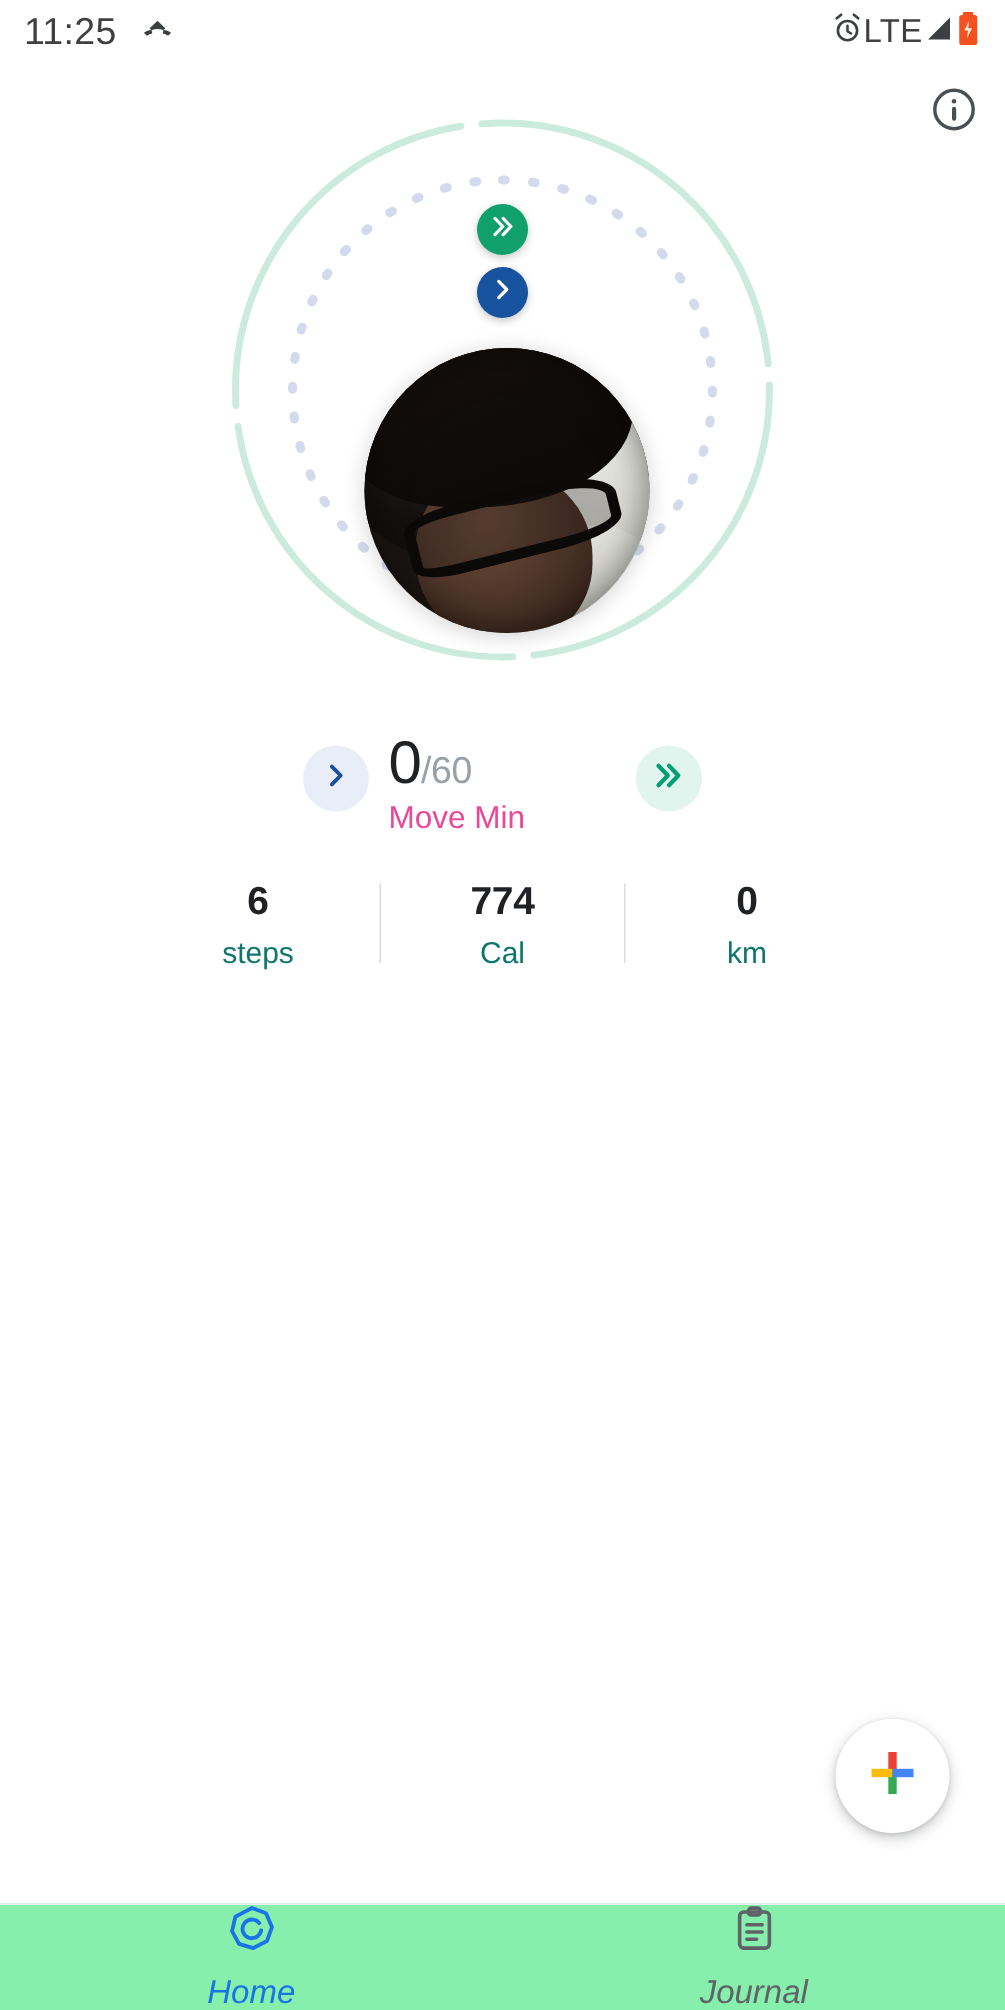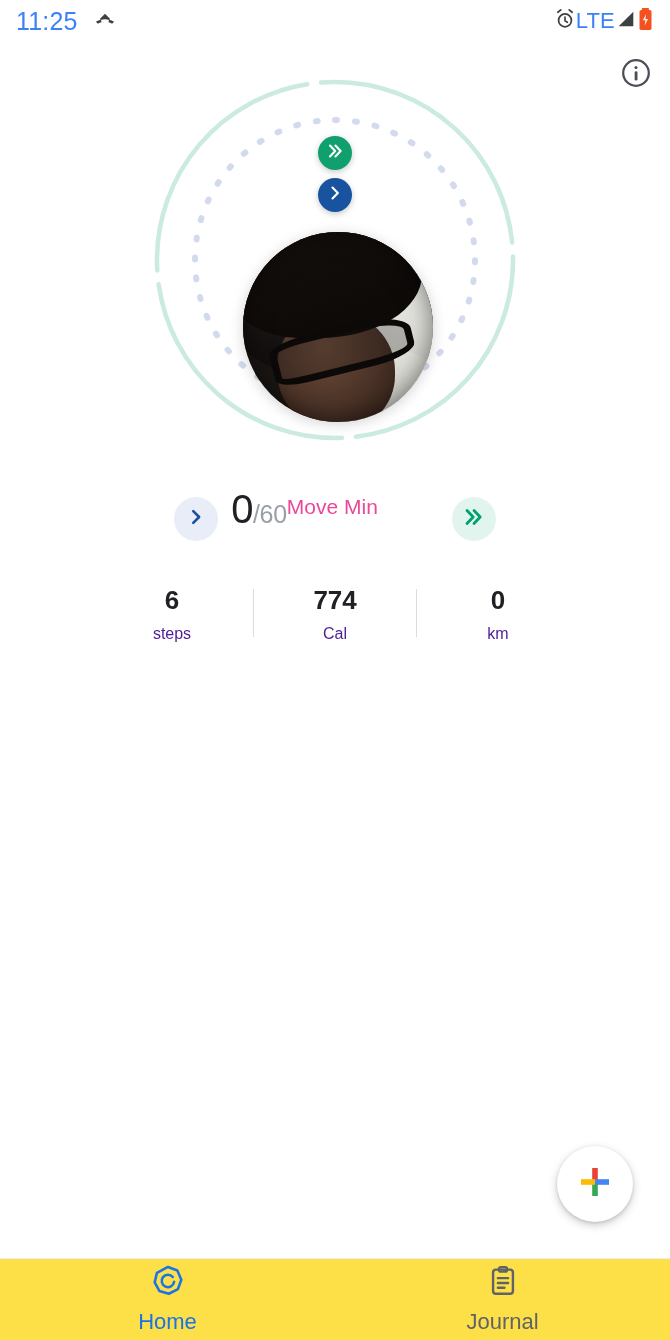--- a/index.html
+++ b/index.html
@@ -11,21 +11,21 @@
   }
   .screen{ position:relative; width:670px; height:1340px; background:#fff; }
 
   
   .statusbar{
     position:absolute; top:0; left:0; width:670px; height:42px;
     display:flex; align-items:center; justify-content:space-between;
     padding:0 16px;
   }
   .sb-left{ display:flex; align-items:center; gap:14px; }
-  .sb-time{ font-size:25px; color:#3b82f6; letter-spacing:.2px; }
+  .sb-time{ font-size:25px; color:#404040; letter-spacing:.2px; }
   .sb-right{ display:flex; align-items:center; gap:0; }
 
   
   .info-btn{
     position:absolute; top:57px; right:16px;
     width:36px; height:36px; display:flex; align-items:center; justify-content:center;
     cursor:pointer;
   }
 
   
@@ -90,50 +90,50 @@
     position:absolute; top:490px; left:0; width:670px;
     display:flex; justify-content:center; align-items:flex-start; gap:74px;
   }
   .goal{ display:flex; align-items:flex-start; gap:13px; }
   .goal-ico{
     width:44px; height:44px; border-radius:50%;
     display:flex; align-items:center; justify-content:center; margin-top:7px;
   }
   .ico-blue{ background:#E8EDF7; }
   .ico-green{ background:#E2F4EE; }
-  .goal-txt{ display:flex; flex-direction:row; }
+  .goal-txt{ display:flex; flex-direction:column; }
   .goal-num{ font-size:40px; color:#202124; line-height:.98; letter-spacing:-.5px; }
   .goal-den{ font-size:25px; color:#9aa0a6; letter-spacing:-.3px; }
   .goal-lbl{ font-size:21px; color:#ec4899; margin-top:5px; }
 
   
   .metrics{
     position:absolute; top:585px; left:0; width:670px;
     display:flex; justify-content:center; align-items:stretch;
   }
   .metric{ width:122px; text-align:center; }
   .metric-val{ font-size:26px; color:#202124; font-weight:bold; letter-spacing:-.2px; }
-  .metric-lbl{ font-size:16px; color:#4c1d95; margin-top:9px; }
+  .metric-lbl{ font-size:20px; color:#0f766e; margin-top:9px; }
   .mdiv{ width:1px; background:#dadce0; margin:4px 20px 6px; }
 
   
   .fab{
     position:absolute; left:557px; top:1146px;
     width:76px; height:76px; border-radius:50%;
     background:#fff;
     box-shadow:0 3px 9px rgba(60,64,67,.28), 0 1px 3px rgba(60,64,67,.16);
     display:flex; align-items:center; justify-content:center;
     cursor:pointer;
   }
 
   
   .bottomnav{
-    position:absolute; left:0; bottom:0; width:670px; height:82px;
-    background:#fde047; border-top:1px solid #eceef0;
-    display:flex; align-items:center;
+    position:absolute; left:0; bottom:0; width:670px; height:71px;
+    background:#86efac; border-top:1px solid #eceef0;
+    display:flex; align-items:center;font-style:italic;
   }
   .navitem{
     flex:1; display:flex; flex-direction:column; align-items:center; gap:7px;
     cursor:pointer;
   }
   .nav-lbl{ font-size:22px; color:#5f6368; }
   .nav-lbl.active{ color:#1A73E8; }
 </style>
 </head>
 <body>

